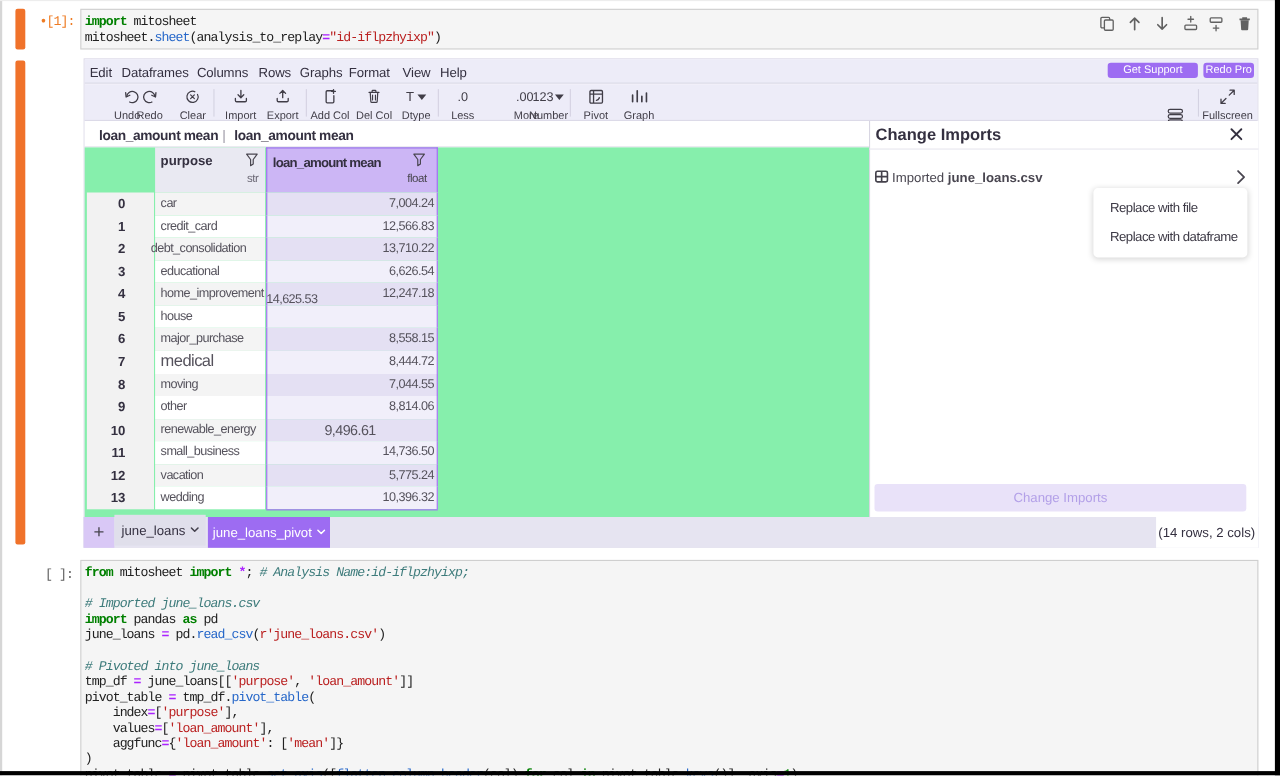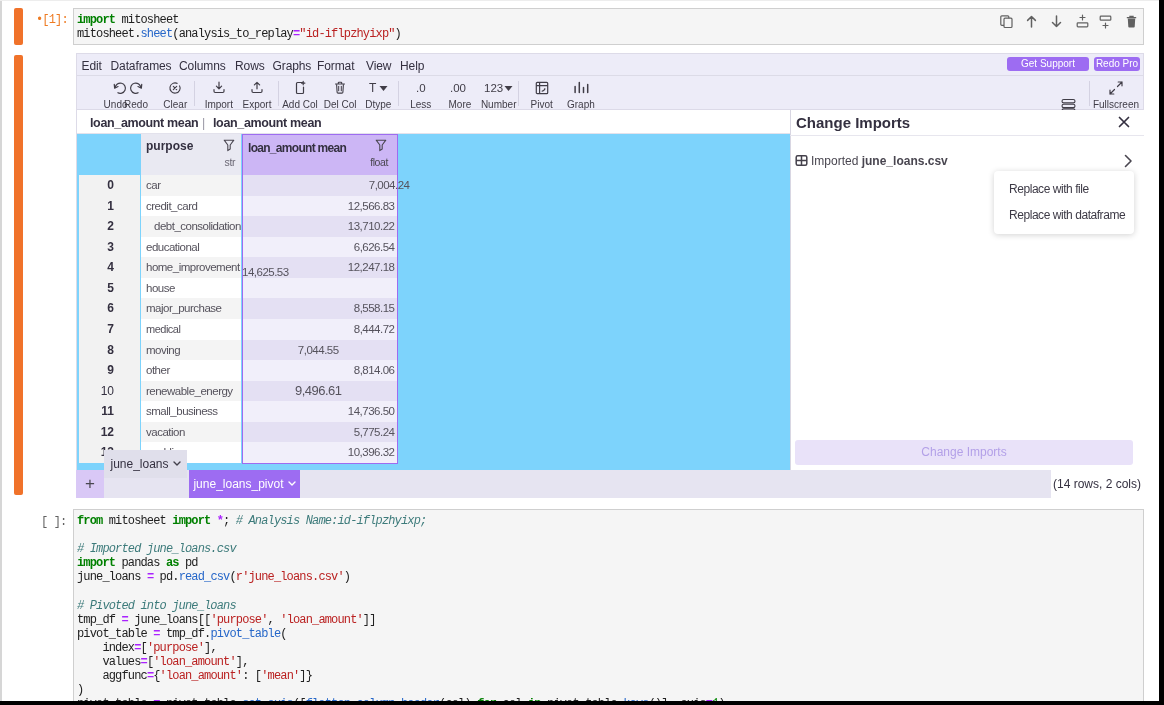--- a/index.html
+++ b/index.html
@@ -130,21 +130,21 @@
           <path d="M6.7 6.3v4.5M9.3 6.3v4.5" stroke="#403d47" stroke-width="1" stroke-linecap="round"></path>
         </svg></div><div style="font-size:10px;color:#403d47;margin-top:-1px">Del Col</div></div>
     <div class="abs" style="left:271.3px;top:3px;width:60px;height:30px;text-align:center"><div style="display:inline-block;height:16px"><svg width="22" height="16" viewBox="0 0 22 16">
           <text x="2" y="12" font-family="Liberation Sans" font-size="12" fill="#403d47">T</text>
           <path d="M12.5 6h8l-4 5z" fill="#403d47"></path>
         </svg></div><div style="font-size:10px;color:#403d47;margin-top:-1px">Dtype</div></div>
     <div class="abs" style="left:321.1px;top:4px;width:1px;height:25px;background:#d4d2e2"></div>
     <div class="abs" style="left:313.7px;top:3px;width:60px;height:30px;text-align:center"><div style="display:inline-block;height:16px"><svg width="16" height="16" viewBox="0 0 16 16">
           <text x="3" y="12" font-family="Liberation Sans" font-size="11.5" fill="#403d47">.0</text>
         </svg></div><div style="font-size:10px;color:#403d47;margin-top:-1px">Less</div></div>
-    <div class="abs" style="left:352.9px;top:3px;width:60px;height:30px;text-align:center"><div style="display:inline-block;height:16px"><svg width="22" height="16" viewBox="0 0 22 16">
+    <div class="abs" style="left:352.9px;top:3px;width:60px;height:30px;text-align:right"><div style="display:inline-block;height:16px"><svg width="22" height="16" viewBox="0 0 22 16">
           <text x="1" y="12" font-family="Liberation Sans" font-size="11.5" fill="#403d47">.00</text>
         </svg></div><div style="font-size:10px;color:#403d47;margin-top:-1px">More</div></div>
     <div class="abs" style="left:391.7px;top:3px;width:60px;height:30px;text-align:center"><div style="display:inline-block;height:16px"><svg width="30" height="16" viewBox="0 0 30 16">
           <text x="0" y="12" font-family="Liberation Sans" font-size="11.5" fill="#403d47">123</text>
           <path d="M20.5 6h8l-4 5z" fill="#403d47"></path>
         </svg></div><div style="font-size:10px;color:#403d47;margin-top:-1px">Number</div></div>
     <div class="abs" style="left:441.1px;top:4px;width:1px;height:25px;background:#d4d2e2"></div>
     <div class="abs" style="left:434.7px;top:3px;width:60px;height:30px;text-align:center"><div style="display:inline-block;height:16px"><svg width="16" height="16" viewBox="0 0 16 16">
           <rect x="2.3" y="2.3" width="11.4" height="11.4" rx="1" fill="none" stroke="#403d47" stroke-width="1.2"></rect>
           <path d="M2.3 5.6h11.4M5.6 2.3v11.4" stroke="#403d47" stroke-width="1.2"></path>
@@ -171,21 +171,21 @@
         </svg></div><div style="font-size:10px;color:#403d47;margin-top:-1px">Fullscreen</div></div>
   </div>
 
 <div class="abs" style="left:77px;top:110px;width:713px;height:24px;background:#fff;border-bottom:1px solid #e3e2ec;box-sizing:border-box"></div>
 <div class="abs" style="left:0;top:116px;font-size:12.5px;font-weight:bold;color:#343040;letter-spacing:-0.35px">
 <span class="abs" style="left:90px;white-space:nowrap">loan_amount mean</span>
 <span class="abs" style="left:202px;color:#9a98a5;font-weight:normal">|</span>
 <span class="abs" style="left:213px;white-space:nowrap">loan_amount mean</span>
 </div>
 
-<div class="abs" id="sheet" style="left:77px;top:134px;width:713px;height:336px;background:#7dd3fc">
+<div class="abs" id="sheet" style="left:77px;top:134px;width:713px;height:336px;background:#86efac">
 <div class="abs" style="left:64px;top:0;width:100px;height:41px;background:#e9e9f2"></div>
 <div class="abs" style="left:165.4px;top:0;width:155.6px;height:41px;background:#ccb6f5;border:1px solid #9d6cf0;border-bottom:none;box-sizing:border-box"></div>
 <div class="abs" style="left:69px;top:5px;font-size:12px;font-weight:bold;color:#343040">purpose</div>
 <div class="abs" style="left:146px;top:0">
       <svg width="12" height="13" viewBox="0 0 12 13" style="position:absolute;left:0;top:5px">
         <path d="M1.2 1.2h9.6L7.2 6v4l-2.4 1.6V6z" fill="none" stroke="#494650" stroke-width="1.1" stroke-linejoin="round"></path>
       </svg>
     </div>
 <div class="abs" style="left:64px;top:22px;width:94px;text-align:right;font-size:10.5px;letter-spacing:-0.4px;color:#6b6875">str</div>
 <div class="abs" style="left:171px;top:7px;font-size:12px;font-weight:bold;color:#343040;letter-spacing:-0.7px">loan_amount mean</div>
@@ -193,30 +193,30 @@
       <svg width="12" height="13" viewBox="0 0 12 13" style="position:absolute;left:0;top:5px">
         <path d="M1.2 1.2h9.6L7.2 6v4l-2.4 1.6V6z" fill="none" stroke="#494650" stroke-width="1.1" stroke-linejoin="round"></path>
       </svg>
     </div>
 <div class="abs" style="left:165px;top:22px;width:146px;text-align:right;font-size:10.5px;letter-spacing:-0.4px;color:#494650">float</div>
 <div class="abs" style="left:2px;top:41px;width:60.5px;height:288px;background:#f2f2f2"></div>
 <div class="abs" style="left:64px;top:41.00px;width:100px;height:20.57px;background:#f4f4f4"></div>
 <div class="abs" style="left:165.4px;top:41.00px;width:155.6px;height:20.57px;background:#e4e0f3;border-left:1px solid #9d6cf0;border-right:1px solid #9d6cf0;box-sizing:border-box"></div>
 <div class="abs" style="left:2px;top:41.00px;width:35px;height:20.57px;font-size:12px;font-weight:bold;color:#343040;text-align:right;line-height:20.57px">0</div>
 <div class="abs" style="left:69px;top:41.00px;font-size:11.5px;letter-spacing:-0.5px;color:#55525c;line-height:20.57px">car</div>
-<div class="abs" style="left:180px;top:41.00px;width:152.5px;text-align:right;font-size:11.5px;letter-spacing:-0.5px;color:#55525c;line-height:20.57px">7,004.24</div>
+<div class="abs" style="left:165px;top:41.00px;width:152.5px;text-align:right;font-size:11.5px;letter-spacing:-0.5px;color:#55525c;line-height:20.57px">7,004.24</div>
 <div class="abs" style="left:64px;top:61.57px;width:100px;height:20.57px;background:#ffffff"></div>
 <div class="abs" style="left:165.4px;top:61.57px;width:155.6px;height:20.57px;background:#f1effa;border-left:1px solid #9d6cf0;border-right:1px solid #9d6cf0;box-sizing:border-box"></div>
 <div class="abs" style="left:2px;top:61.57px;width:35px;height:20.57px;font-size:12px;font-weight:bold;color:#343040;text-align:right;line-height:20.57px">1</div>
 <div class="abs" style="left:69px;top:61.57px;font-size:11.5px;letter-spacing:-0.5px;color:#55525c;line-height:20.57px">credit_card</div>
 <div class="abs" style="left:165px;top:61.57px;width:152.5px;text-align:right;font-size:11.5px;letter-spacing:-0.5px;color:#55525c;line-height:20.57px">12,566.83</div>
 <div class="abs" style="left:64px;top:82.14px;width:100px;height:20.57px;background:#f4f4f4"></div>
 <div class="abs" style="left:165.4px;top:82.14px;width:155.6px;height:20.57px;background:#e4e0f3;border-left:1px solid #9d6cf0;border-right:1px solid #9d6cf0;box-sizing:border-box"></div>
 <div class="abs" style="left:2px;top:82.14px;width:35px;height:20.57px;font-size:12px;font-weight:bold;color:#343040;text-align:right;line-height:20.57px">2</div>
-<div class="abs" style="left:77px;top:82.14px;font-size:11.5px;letter-spacing:-0.5px;color:#55525c;line-height:20.57px">debt_consolidation</div>
+<div class="abs" style="left:60px;top:82.14px;font-size:11.5px;letter-spacing:-0.5px;color:#55525c;line-height:20.57px">debt_consolidation</div>
 <div class="abs" style="left:165px;top:82.14px;width:152.5px;text-align:right;font-size:11.5px;letter-spacing:-0.5px;color:#55525c;line-height:20.57px">13,710.22</div>
 <div class="abs" style="left:64px;top:102.71px;width:100px;height:20.57px;background:#ffffff"></div>
 <div class="abs" style="left:165.4px;top:102.71px;width:155.6px;height:20.57px;background:#f1effa;border-left:1px solid #9d6cf0;border-right:1px solid #9d6cf0;box-sizing:border-box"></div>
 <div class="abs" style="left:2px;top:102.71px;width:35px;height:20.57px;font-size:12px;font-weight:bold;color:#343040;text-align:right;line-height:20.57px">3</div>
 <div class="abs" style="left:69px;top:102.71px;font-size:11.5px;letter-spacing:-0.5px;color:#55525c;line-height:20.57px">educational</div>
 <div class="abs" style="left:165px;top:102.71px;width:152.5px;text-align:right;font-size:11.5px;letter-spacing:-0.5px;color:#55525c;line-height:20.57px">6,626.54</div>
 <div class="abs" style="left:64px;top:123.28px;width:100px;height:20.57px;background:#f4f4f4"></div>
 <div class="abs" style="left:165.4px;top:123.28px;width:155.6px;height:20.57px;background:#e4e0f3;border-left:1px solid #9d6cf0;border-right:1px solid #9d6cf0;box-sizing:border-box"></div>
 <div class="abs" style="left:2px;top:123.28px;width:35px;height:20.57px;font-size:12px;font-weight:bold;color:#343040;text-align:right;line-height:20.57px">4</div>
 <div class="abs" style="left:69px;top:123.28px;font-size:11.5px;letter-spacing:-0.5px;color:#55525c;line-height:20.57px">home_improvement</div>
@@ -227,35 +227,35 @@
 <div class="abs" style="left:69px;top:143.85px;font-size:11.5px;letter-spacing:-0.5px;color:#55525c;line-height:20.57px">house</div>
 <div class="abs" style="left:165px;top:128px;width:152.5px;text-align:left;font-size:11.5px;letter-spacing:-0.5px;color:#55525c;line-height:20.57px">14,625.53</div>
 <div class="abs" style="left:64px;top:164.43px;width:100px;height:20.57px;background:#f4f4f4"></div>
 <div class="abs" style="left:165.4px;top:164.43px;width:155.6px;height:20.57px;background:#e4e0f3;border-left:1px solid #9d6cf0;border-right:1px solid #9d6cf0;box-sizing:border-box"></div>
 <div class="abs" style="left:2px;top:164.43px;width:35px;height:20.57px;font-size:12px;font-weight:bold;color:#343040;text-align:right;line-height:20.57px">6</div>
 <div class="abs" style="left:69px;top:164.43px;font-size:11.5px;letter-spacing:-0.5px;color:#55525c;line-height:20.57px">major_purchase</div>
 <div class="abs" style="left:165px;top:164.43px;width:152.5px;text-align:right;font-size:11.5px;letter-spacing:-0.5px;color:#55525c;line-height:20.57px">8,558.15</div>
 <div class="abs" style="left:64px;top:185.00px;width:100px;height:20.57px;background:#ffffff"></div>
 <div class="abs" style="left:165.4px;top:185.00px;width:155.6px;height:20.57px;background:#f1effa;border-left:1px solid #9d6cf0;border-right:1px solid #9d6cf0;box-sizing:border-box"></div>
 <div class="abs" style="left:2px;top:185.00px;width:35px;height:20.57px;font-size:12px;font-weight:bold;color:#343040;text-align:right;line-height:20.57px">7</div>
-<div class="abs" style="left:69px;top:185.00px;font-size:11px;letter-spacing:-0.5px;color:#55525c;line-height:20.57px">medical</div>
+<div class="abs" style="left:69px;top:185.00px;font-size:15px;letter-spacing:-0.5px;color:#55525c;line-height:20.57px">medical</div>
 <div class="abs" style="left:165px;top:185.00px;width:152.5px;text-align:right;font-size:11.5px;letter-spacing:-0.5px;color:#55525c;line-height:20.57px">8,444.72</div>
 <div class="abs" style="left:64px;top:205.57px;width:100px;height:20.57px;background:#f4f4f4"></div>
 <div class="abs" style="left:165.4px;top:205.57px;width:155.6px;height:20.57px;background:#e4e0f3;border-left:1px solid #9d6cf0;border-right:1px solid #9d6cf0;box-sizing:border-box"></div>
 <div class="abs" style="left:2px;top:205.57px;width:35px;height:20.57px;font-size:12px;font-weight:bold;color:#343040;text-align:right;line-height:20.57px">8</div>
 <div class="abs" style="left:69px;top:205.57px;font-size:11.5px;letter-spacing:-0.5px;color:#55525c;line-height:20.57px">moving</div>
-<div class="abs" style="left:165px;top:205.57px;width:152.5px;text-align:center;font-size:11.5px;letter-spacing:-0.5px;color:#55525c;line-height:20.57px">7,044.55</div>
+<div class="abs" style="left:165px;top:205.57px;width:152.5px;text-align:right;font-size:11.5px;letter-spacing:-0.5px;color:#55525c;line-height:20.57px">7,044.55</div>
 <div class="abs" style="left:64px;top:226.14px;width:100px;height:20.57px;background:#ffffff"></div>
 <div class="abs" style="left:165.4px;top:226.14px;width:155.6px;height:20.57px;background:#f1effa;border-left:1px solid #9d6cf0;border-right:1px solid #9d6cf0;box-sizing:border-box"></div>
 <div class="abs" style="left:2px;top:226.14px;width:35px;height:20.57px;font-size:12px;font-weight:bold;color:#343040;text-align:right;line-height:20.57px">9</div>
 <div class="abs" style="left:69px;top:226.14px;font-size:11.5px;letter-spacing:-0.5px;color:#55525c;line-height:20.57px">other</div>
 <div class="abs" style="left:165px;top:226.14px;width:152.5px;text-align:right;font-size:11.5px;letter-spacing:-0.5px;color:#55525c;line-height:20.57px">8,814.06</div>
 <div class="abs" style="left:64px;top:246.71px;width:100px;height:20.57px;background:#f4f4f4"></div>
 <div class="abs" style="left:165.4px;top:246.71px;width:155.6px;height:20.57px;background:#e4e0f3;border-left:1px solid #9d6cf0;border-right:1px solid #9d6cf0;box-sizing:border-box"></div>
-<div class="abs" style="left:2px;top:246.71px;width:35px;height:20.57px;font-size:12px;font-weight:normal;color:#343040;text-align:right;line-height:20.57px">10</div>
+<div class="abs" style="left:2px;top:246.71px;width:35px;height:20.57px;font-size:12px;font-weight:bold;color:#343040;text-align:right;line-height:20.57px">10</div>
 <div class="abs" style="left:69px;top:246.71px;font-size:11.5px;letter-spacing:-0.5px;color:#55525c;line-height:20.57px">renewable_energy</div>
 <div class="abs" style="left:165px;top:246.71px;width:152.5px;text-align:center;font-size:13px;letter-spacing:-0.5px;color:#55525c;line-height:20.57px">9,496.61</div>
 <div class="abs" style="left:64px;top:267.28px;width:100px;height:20.57px;background:#ffffff"></div>
 <div class="abs" style="left:165.4px;top:267.28px;width:155.6px;height:20.57px;background:#f1effa;border-left:1px solid #9d6cf0;border-right:1px solid #9d6cf0;box-sizing:border-box"></div>
 <div class="abs" style="left:2px;top:267.28px;width:35px;height:20.57px;font-size:12px;font-weight:bold;color:#343040;text-align:right;line-height:20.57px">11</div>
 <div class="abs" style="left:69px;top:267.28px;font-size:11.5px;letter-spacing:-0.5px;color:#55525c;line-height:20.57px">small_business</div>
 <div class="abs" style="left:165px;top:267.28px;width:152.5px;text-align:right;font-size:11.5px;letter-spacing:-0.5px;color:#55525c;line-height:20.57px">14,736.50</div>
 <div class="abs" style="left:64px;top:287.85px;width:100px;height:20.57px;background:#f4f4f4"></div>
 <div class="abs" style="left:165.4px;top:287.85px;width:155.6px;height:20.57px;background:#e4e0f3;border-left:1px solid #9d6cf0;border-right:1px solid #9d6cf0;box-sizing:border-box"></div>
 <div class="abs" style="left:2px;top:287.85px;width:35px;height:20.57px;font-size:12px;font-weight:bold;color:#343040;text-align:right;line-height:20.57px">12</div>
@@ -288,21 +288,21 @@
 <div class="abs" style="left:811px;top:154px;font-size:12px;color:#494650">Imported <b>june_loans.csv</b></div>
 <div class="abs" id="chev" style="left:1124px;top:154px">
     <svg width="9" height="14" viewBox="0 0 9 14">
       <path d="M1.5 1.5 7 7 1.5 12.5" fill="none" stroke="#494650" stroke-width="1.6" stroke-linecap="round" stroke-linejoin="round"></path>
     </svg>
   </div>
 <div class="abs" style="left:795px;top:440px;width:338px;height:25px;background:#e9e2f9;border-radius:3px;color:#b3a0e8;font-size:12px;text-align:center;line-height:25px">Change Imports</div>
 
 <div class="abs" style="left:76px;top:470px;width:1068px;height:28px;background:#e6e4f1"></div>
 <div class="abs" style="left:76px;top:470px;width:28px;height:28px;background:#d9c8f6;color:#494650;font-size:17px;text-align:center;line-height:27px;font-weight:400">+</div>
-<div class="abs" style="left:104px;top:450px;width:83px;height:28px;background:#e0dfeb;color:#343040;font-size:12px;line-height:28px;text-align:center">june_loans<svg width="8" height="6" viewBox="0 0 8 6" style="margin-left:4px;display:inline-block;vertical-align:1px">
+<div class="abs" style="left:104px;top:468px;width:83px;height:28px;background:#e0dfeb;color:#343040;font-size:12px;line-height:28px;text-align:center">june_loans<svg width="8" height="6" viewBox="0 0 8 6" style="margin-left:4px;display:inline-block;vertical-align:1px">
       <path d="M1 1l3 3 3-3" fill="none" stroke="#43404c" stroke-width="1.4" stroke-linecap="round" stroke-linejoin="round"></path>
     </svg></div>
 <div class="abs" style="left:189px;top:470px;width:111px;height:28px;background:#9d6cf2;color:#fff;font-size:12px;line-height:28px;text-align:center">june_loans_pivot<svg width="8" height="6" viewBox="0 0 8 6" style="margin-left:4px;display:inline-block;vertical-align:1px">
       <path d="M1 1l3 3 3-3" fill="none" stroke="#fff" stroke-width="1.4" stroke-linecap="round" stroke-linejoin="round"></path>
     </svg></div>
 <div class="abs" style="left:1051px;top:470px;width:93px;height:28px;background:#fff"></div>
 <div class="abs" style="left:1053px;top:477px;font-size:12px;color:#343040">(14 rows, 2 cols)</div>
 
 <div class="abs" style="left:994px;top:171px;width:140px;height:63px;background:#fff;border-radius:4px;box-shadow:0 1px 6px rgba(0,0,0,0.18)"></div>
 <div class="abs" style="left:1009px;top:182px;font-size:12px;letter-spacing:-0.45px;color:#3d3a46">Replace with file</div>

